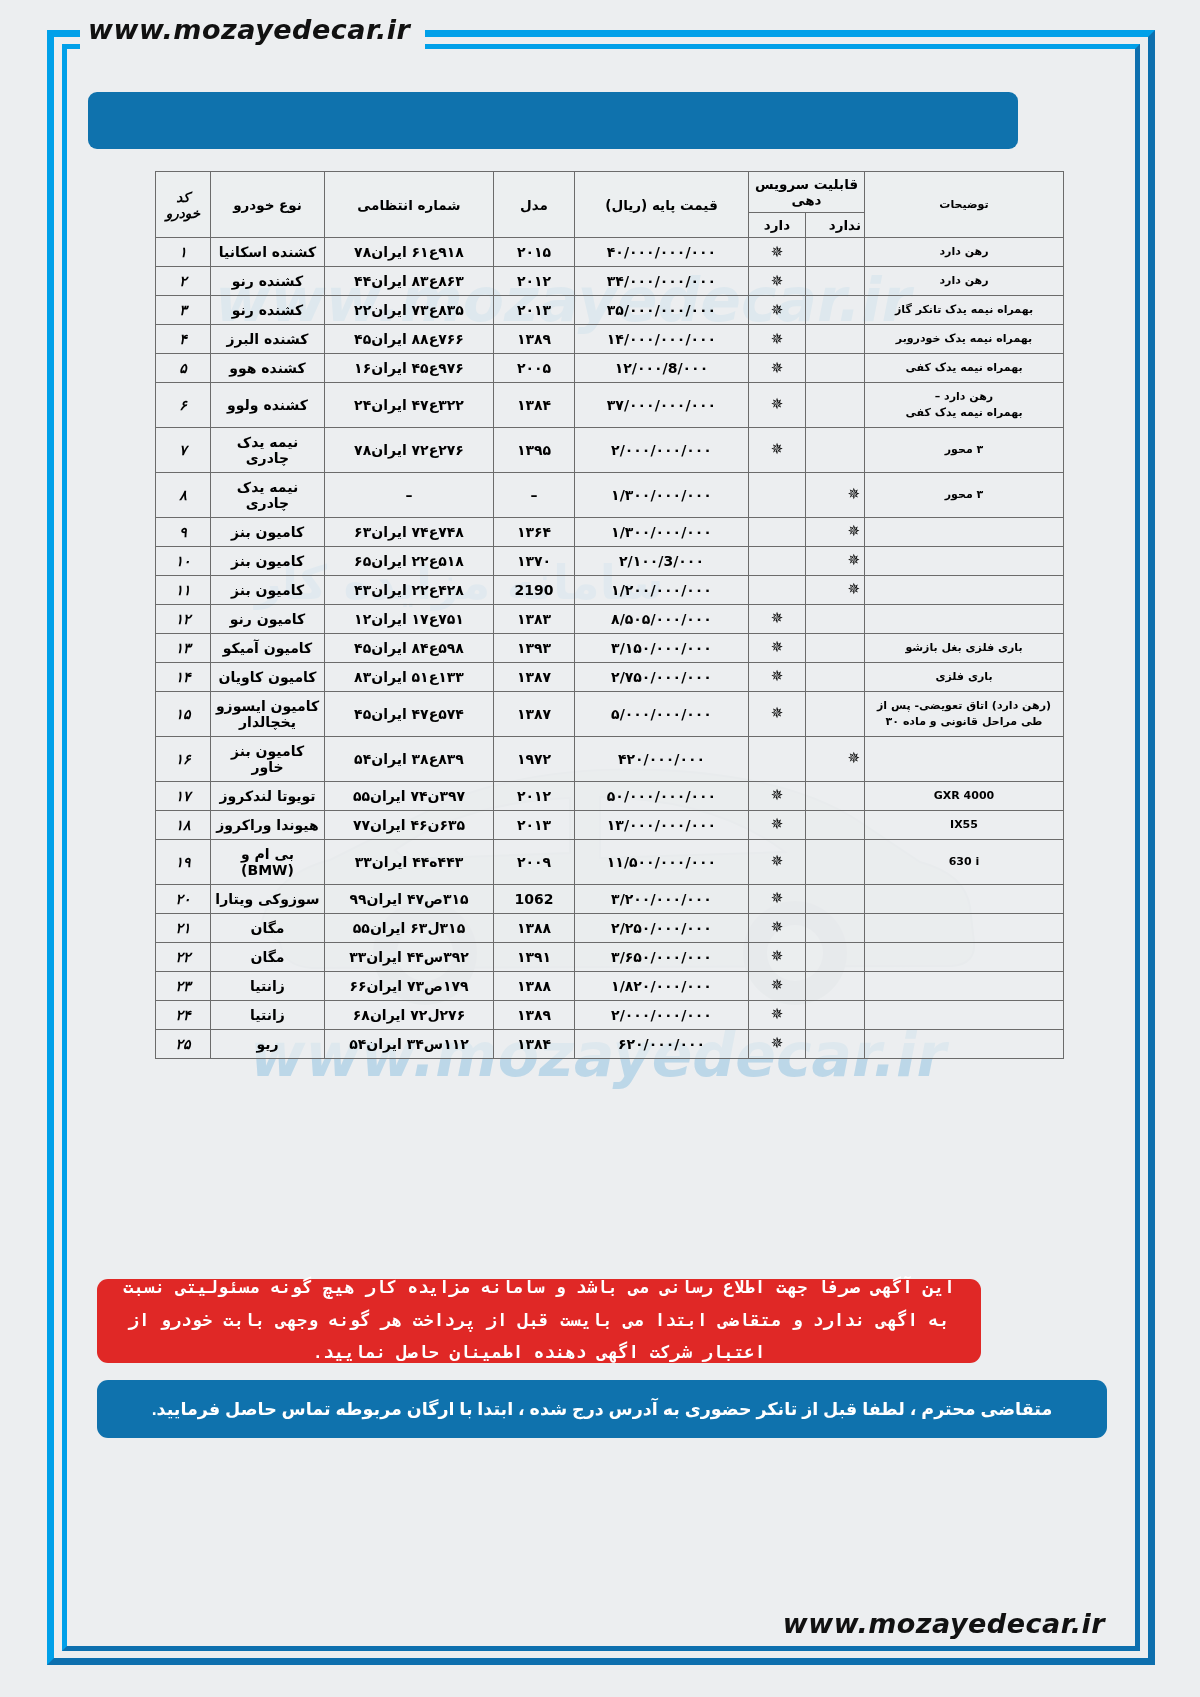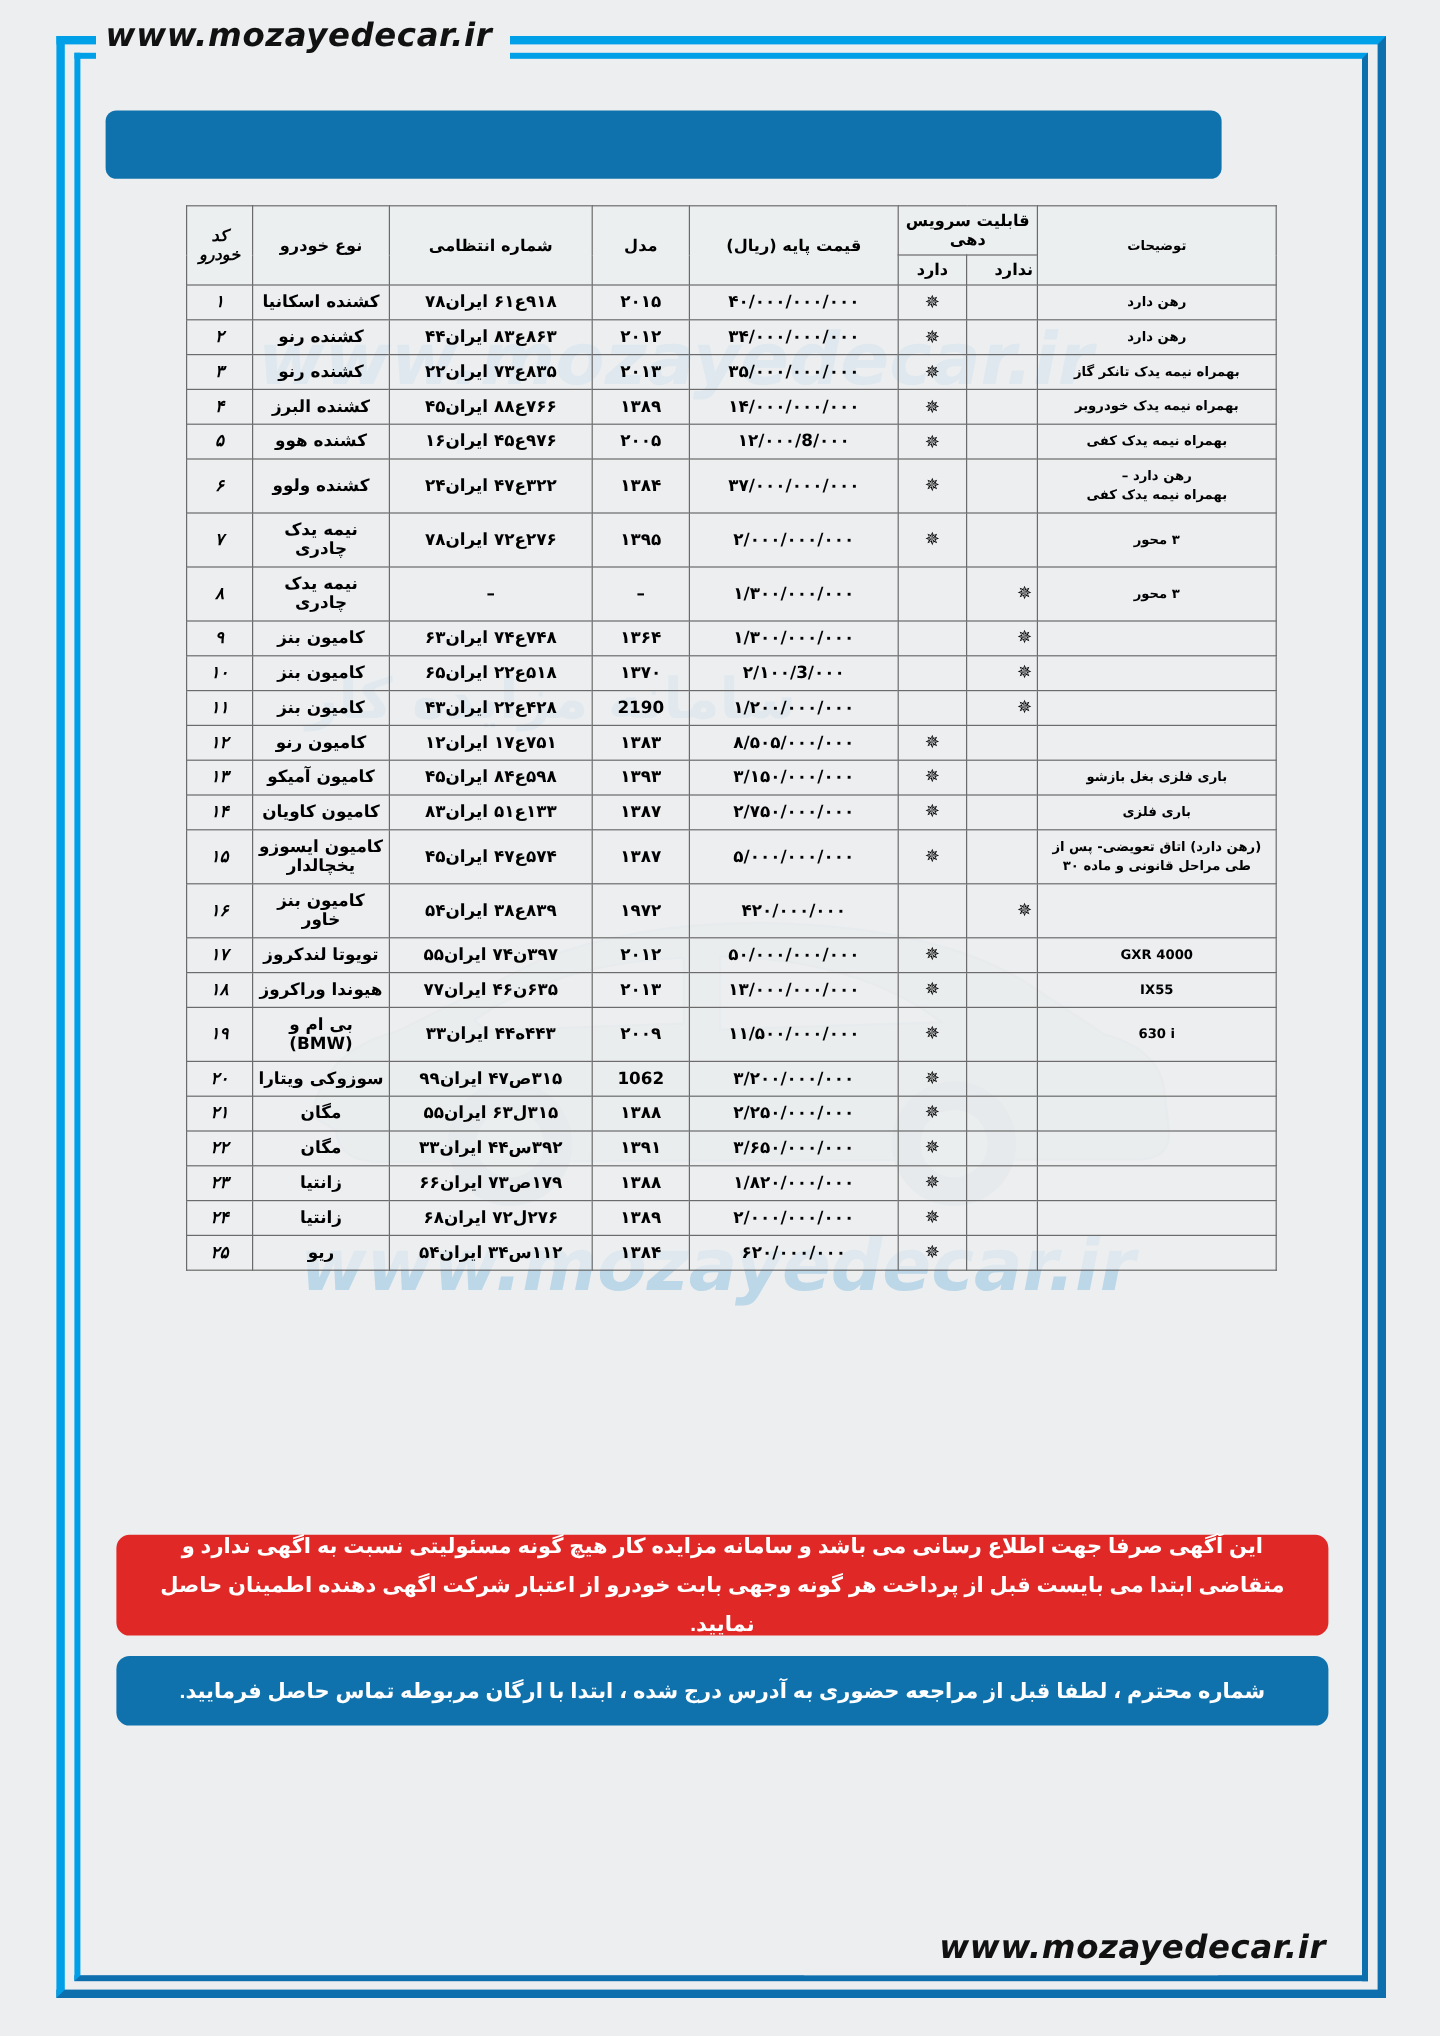--- a/index.html
+++ b/index.html
@@ -92,23 +92,24 @@
   .ltr{direction:ltr;unicode-bidi:isolate;}
 
   
   .notice{
     position:absolute;border-radius:11px;z-index:5;
     color:#fff;font-weight:bold;text-align:center;
     direction:rtl;box-sizing:border-box;
     display:flex;align-items:center;justify-content:center;
   }
   .notice-red{
-    left:97px;top:1279px;width:1010px;height:84px;
+    left:97px;top:1279px;width:884px;height:84px;
     background:#e02826;font-size:17.5px;line-height:1.85;
     padding:4px 18px;
+    font-family:Liberation Mono, monospace;
   }
   .notice-blue{
     left:97px;top:1380px;width:1010px;height:58px;
     background:#0f72ad;font-size:17.5px;padding:4px 18px;
   }
 </style>
 </head>
 <body>
 
 <div class="frame-outer"></div>
@@ -405,13 +406,13 @@
           <td class="c-model">۱۳۸۴</td>
           <td class="c-plate">۱۱۲س۳۴ ایران۵۴</td>
           <td class="c-type">ریو</td>
           <td class="c-code">۲۵</td>
         </tr>
       </tbody>
 </table>
 </div>
 
 <div class="notice notice-red">این آگهی صرفا جهت اطلاع رسانی می باشد و سامانه مزایده کار هیچ گونه مسئولیتی نسبت به اگهی ندارد و متقاضی ابتدا می بایست قبل از پرداخت هر گونه وجهی بابت خودرو  از اعتبار شرکت اگهی دهنده اطمینان حاصل نمایید.</div>
-<div class="notice notice-blue">شماره محترم ، لطفا قبل از مراجعه حضوری به آدرس درج شده ، ابتدا با ارگان مربوطه تماس حاصل فرمایید.</div>
+<div class="notice notice-blue">متقاضی محترم ، لطفا قبل از تانکر حضوری به آدرس درج شده ، ابتدا با ارگان مربوطه تماس حاصل فرمایید.</div>
 
 </body></html>

